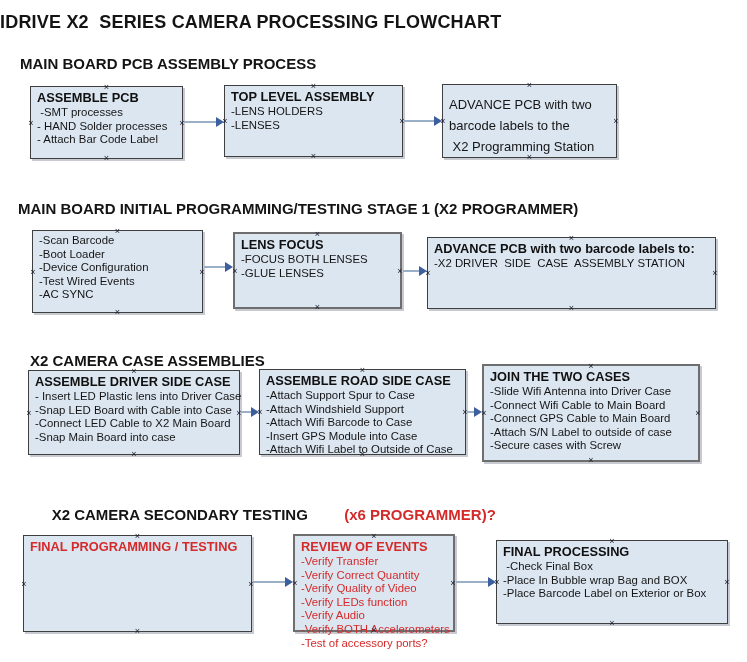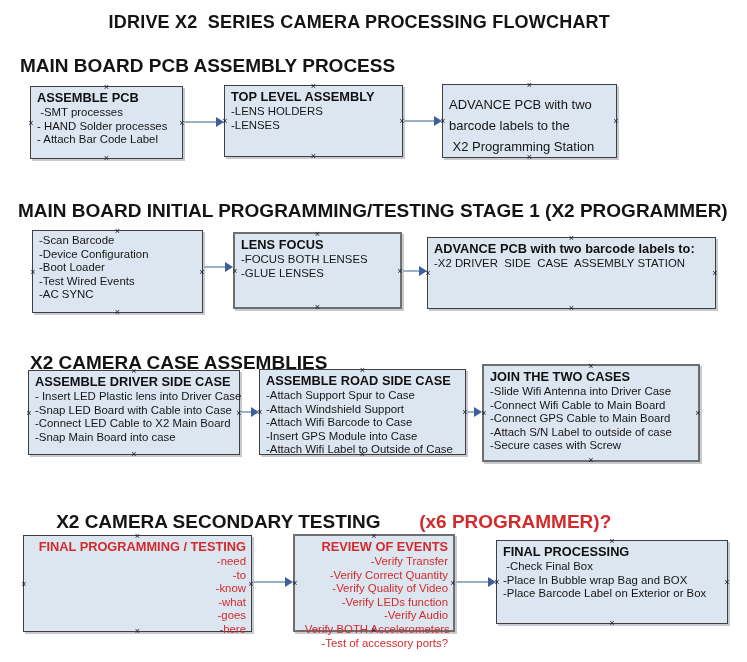--- a/index.html
+++ b/index.html
@@ -8,45 +8,45 @@
     background:#ffffff;
     font-family:"Liberation Sans", sans-serif;
     color:#111;
     position:relative;
     overflow:hidden;
   }
   .canvas { position:absolute; inset:0; }
 
   .chart-title {
     position:absolute; left:0; top:12px; width:610px;
-    text-align:right; font-weight:bold; font-size:18px;
+    text-align:left; font-weight:bold; font-size:18px;
     letter-spacing:0.2px; white-space:pre; color:#141414;
   }
   .section-heading {
-    position:absolute; font-weight:bold; font-size:19px;
+    position:absolute; font-weight:bold; font-size:15px;
     white-space:pre; color:#141414;
   }
   .section-heading .red-part { color:var(--red,#d42a2a);margin-left:28px; }
 
   .flow-box {
     position:absolute; box-sizing:border-box;
     background:var(--box_fill,#dce6f1);
     border:1.6px solid var(--box_border,#3f3f3f);
     box-shadow:2px 2px 0 rgba(130,138,150,0.45);
     padding:3px 5px 2px 6px;
     overflow:visible;
   }
   .flow-box.heavy { border-width:2.4px; border-color:#6e6e6e; }
   .box-title {
     font-weight:bold; font-size:12.8px; line-height:16px;
     white-space:pre; color:#101010;
   }
   .box-items { font-size:11.4px; line-height:13.6px; white-space:pre; color:#151515; }
   .box-items.strong { font-weight:normal; font-size:13px; line-height:21px; padding-top:6px; }
-  .red-text .box-title, .red-text .box-items { color:var(--red,#d42a2a);text-align:right; }
+  .red-text .box-title, .red-text .box-items { color:var(--red,#d42a2a); }
 
   .cp {
     position:absolute; font-size:9px; line-height:9px; color:#1b1b2e;
     transform:translate(-50%,-50%); pointer-events:none; font-weight:normal;
   }
   .cp-top    { left:50%; top:0; }
   .cp-bottom { left:50%; top:100%; }
   .cp-left   { left:0;   top:50%; }
   .cp-right  { left:100%; top:50%; }
 
@@ -102,21 +102,21 @@
     <span class="head"></span>
   </div>
   <div class="arrow" style="left:404px; top:116px; width:38px;">
     <span class="line"></span>
     <span class="head"></span>
   </div>
 
   <div class="section-heading" style="left:18px; top:200px;">MAIN BOARD INITIAL PROGRAMMING/TESTING STAGE 1 (X2 PROGRAMMER)</div>
 
   <div class="flow-box" style="left:32px; top:230px; width:171px; height:83px;">
-    <div class="box-items"><div>-Scan Barcode</div><div>-Device Configuration</div><div>-Boot Loader</div><div>-Test Wired Events</div><div>-AC SYNC</div></div>
+    <div class="box-items"><div>-Scan Barcode</div><div>-Boot Loader</div><div>-Device Configuration</div><div>-Test Wired Events</div><div>-AC SYNC</div></div>
   <span class="cp cp-top">×</span>
       <span class="cp cp-bottom">×</span>
       <span class="cp cp-left">×</span>
       <span class="cp cp-right">×</span>
     </div>
 
   <div class="flow-box heavy" style="left:233px; top:232px; width:169px; height:77px;">
     <div class="box-title">LENS FOCUS</div>
     <div class="box-items"><div>-FOCUS BOTH LENSES</div><div>-GLUE LENSES</div></div>
   <span class="cp cp-top">×</span>
@@ -180,21 +180,20 @@
     <span class="line"></span>
     <span class="head"></span>
   </div>
 
   <div class="section-heading" style="left:35px; top:489px;">
     <span>X2 CAMERA SECONDARY TESTING  </span><span class="red-part">(x6 PROGRAMMER)?</span>
   </div>
 
   <div class="flow-box red-text" style="left:23px; top:535px; width:229px; height:97px;">
     <div class="box-title">FINAL PROGRAMMING / TESTING</div>
-    <div class="box-items"><div>-need</div><div>-to</div><div>-know</div><div>-what</div><div>-goes</div><div>-here</div></div>
   <span class="cp cp-top">×</span>
       <span class="cp cp-bottom">×</span>
       <span class="cp cp-left">×</span>
       <span class="cp cp-right">×</span>
     </div>
 
   <div class="flow-box heavy red-text" style="left:293px; top:534px; width:162px; height:98px;">
     <div class="box-title">REVIEW OF EVENTS</div>
     <div class="box-items"><div>-Verify Transfer</div><div>-Verify Correct Quantity</div><div>-Verify Quality of Video</div><div>-Verify LEDs function</div><div>-Verify Audio</div><div>-Verify BOTH Accelerometers</div><div>-Test of accessory ports?</div></div>
   <span class="cp cp-top">×</span>

